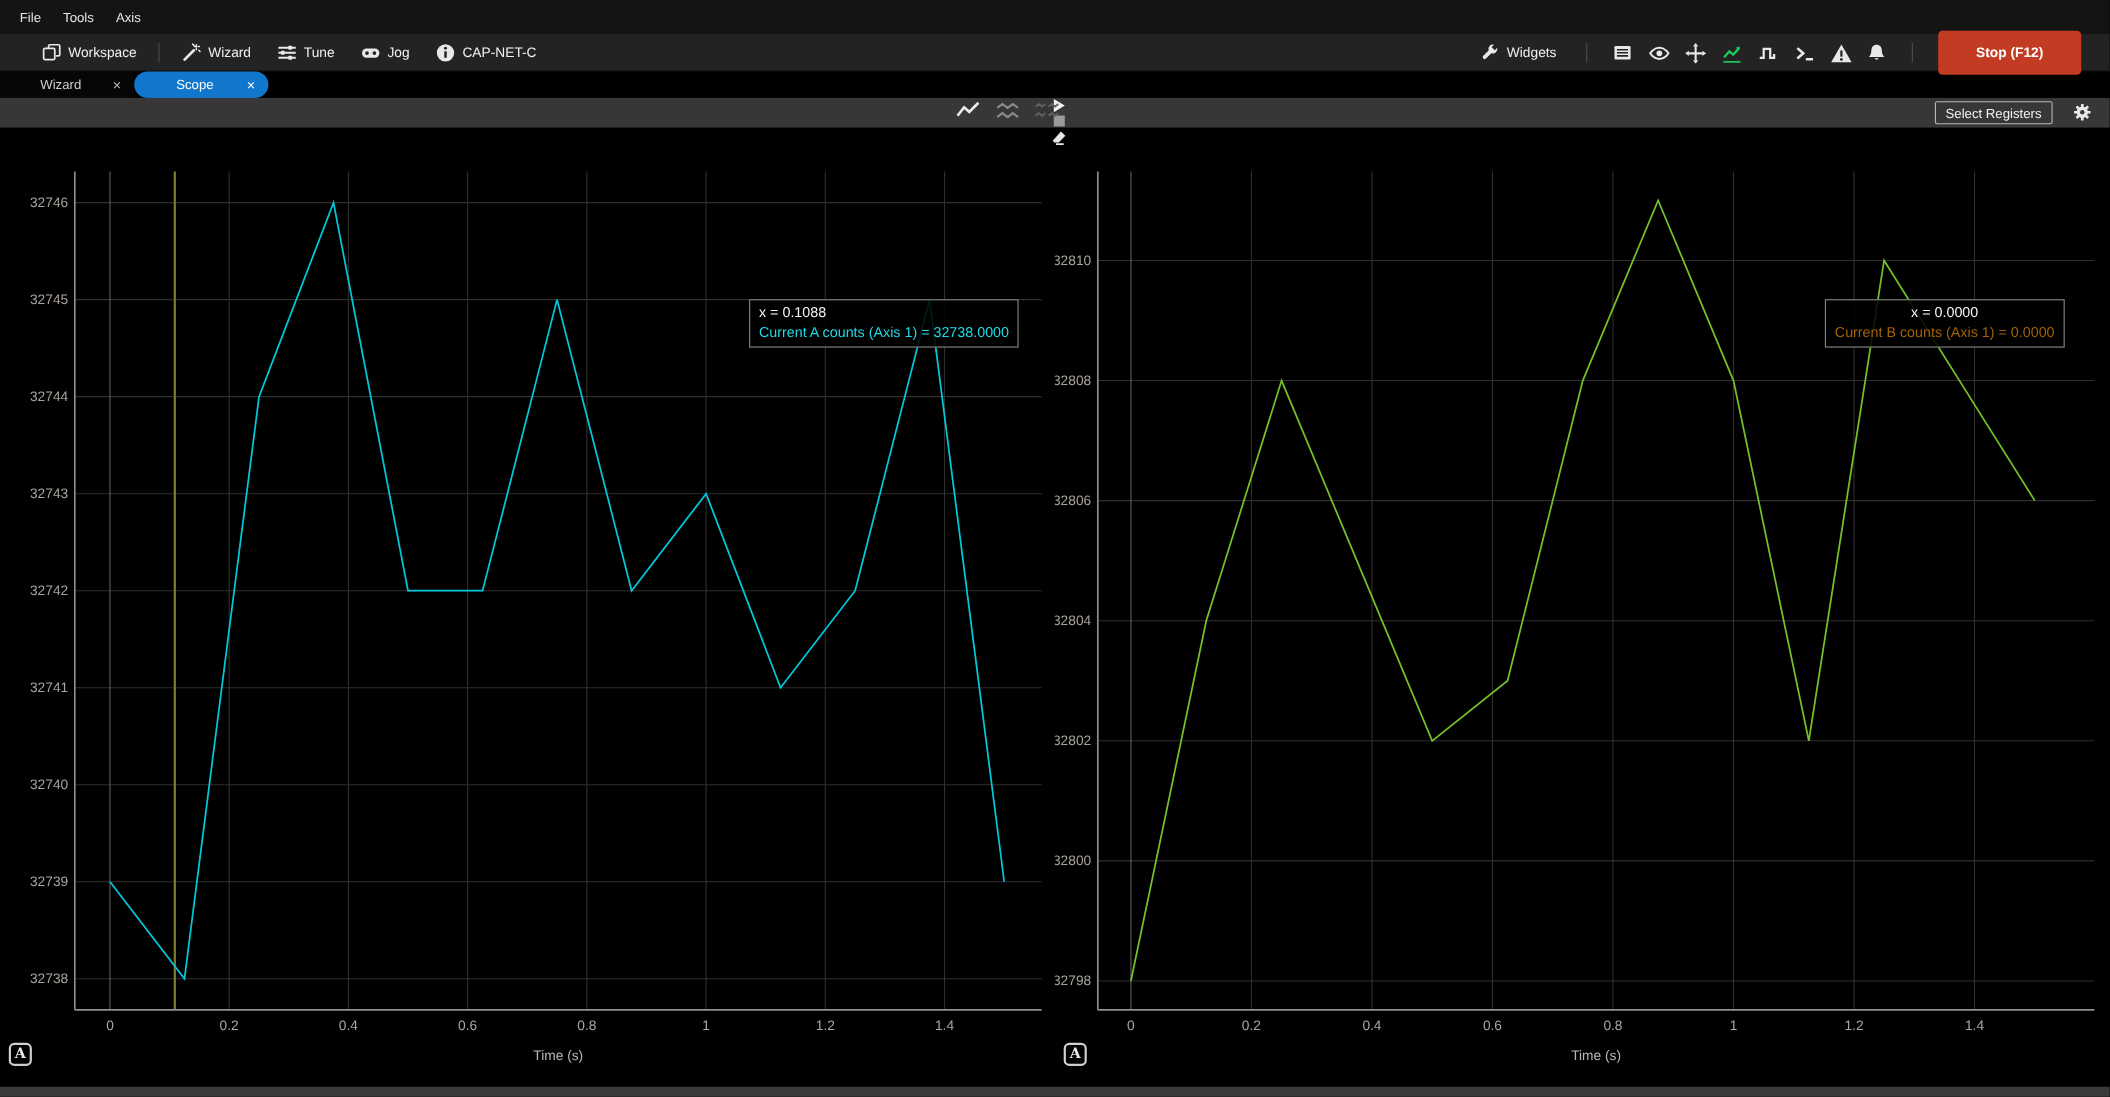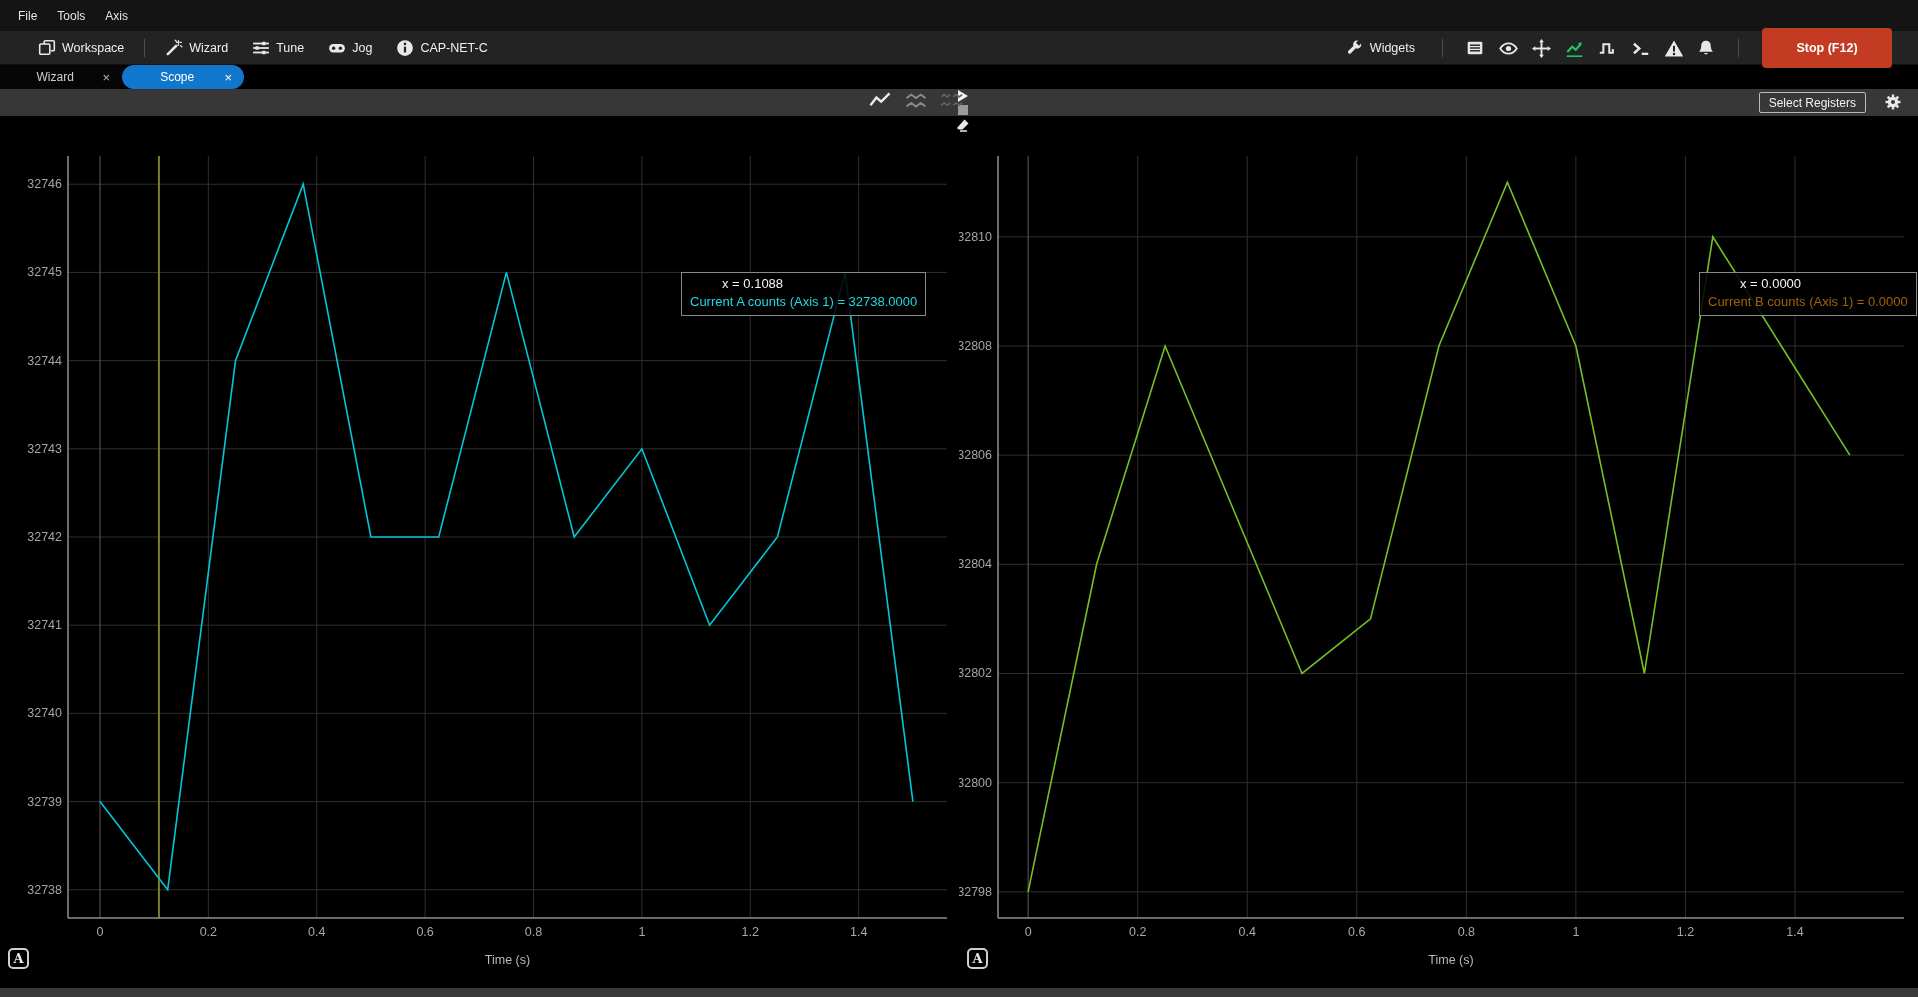--- a/index.html
+++ b/index.html
@@ -41,21 +41,21 @@
   .selreg { position:absolute; right:52px; top:3px; height:21px; padding:0 9px;
             border:1px solid #b9b9b9; border-radius:2px; color:#f2f2f2; font-size:12px;
             display:flex; align-items:center; background:transparent; }
   .gearpos { position:absolute; right:16px; top:4px; }
 
   
   .charts { height:872px; display:flex; background:#000; }
   .chart { width:959px; height:872px; position:relative; }
   .tooltip { position:absolute; background:rgba(0,0,0,.88); border:1px solid #8a8a8a;
              padding:2px 8px 4px 8px; font-size:13px; line-height:18px; z-index:5; }
-  .tooltip .l1 { color:#f5f5f5;margin-left:32px; }
+  .tooltip .l1 { color:#f5f5f5; }
   .autoscale { position:absolute; left:8px; top:832px; width:21px; height:21px;
                border:2px solid #cfcfcf; border-radius:5px; color:#e8e8e8;
                font-weight:bold; font-size:13px; display:flex; align-items:center;
                justify-content:center; font-family:"DejaVu Serif","Liberation Serif",serif; }
 
   
   .bottombar { height:22px; background:#3a3a3a; }
 
   svg text { font-family:"Liberation Sans","DejaVu Sans",sans-serif; }
 </style>
@@ -350,21 +350,21 @@
         <text x="178.6795646916566" y="820" text-anchor="middle" font-size="12.5" fill="#a8a8a8">0.2</text>
         <text x="288.2321644498186" y="820" text-anchor="middle" font-size="12.5" fill="#a8a8a8">0.4</text>
         <text x="397.7847642079807" y="820" text-anchor="middle" font-size="12.5" fill="#a8a8a8">0.6</text>
         <text x="507.33736396614273" y="820" text-anchor="middle" font-size="12.5" fill="#a8a8a8">0.8</text>
         <text x="616.8899637243047" y="820" text-anchor="middle" font-size="12.5" fill="#a8a8a8">1</text>
         <text x="726.4425634824668" y="820" text-anchor="middle" font-size="12.5" fill="#a8a8a8">1.2</text>
         <text x="835.9951632406287" y="820" text-anchor="middle" font-size="12.5" fill="#a8a8a8">1.4</text>
         <text x="492" y="848" text-anchor="middle" font-size="12.5" fill="#b8b8b8">Time (s)</text>
         <polyline points="69.1,775.8 137.6,448.3 206.1,230.0 274.5,393.7 343.0,557.5 411.5,502.9 479.9,230.0 548.4,66.2 616.9,230.0 685.4,557.5 753.8,120.8 822.3,230.0 890.8,339.1" fill="none" stroke="#74c027" stroke-width="1.6"></polyline>
       </svg>
-    <div class="tooltip" style="left:740px; top:156px;">
+    <div class="tooltip" style="left:700px; top:156px;text-align:center;">
       <div class="l1">x = 0.0000</div>
       <div class="l2" style="color: #a16207;">Current B counts (Axis 1) = 0.0000</div>
     </div>
     <div class="autoscale">A</div>
   </div>
 </div>
 
 <div class="bottombar"></div>
 
 </body></html>

